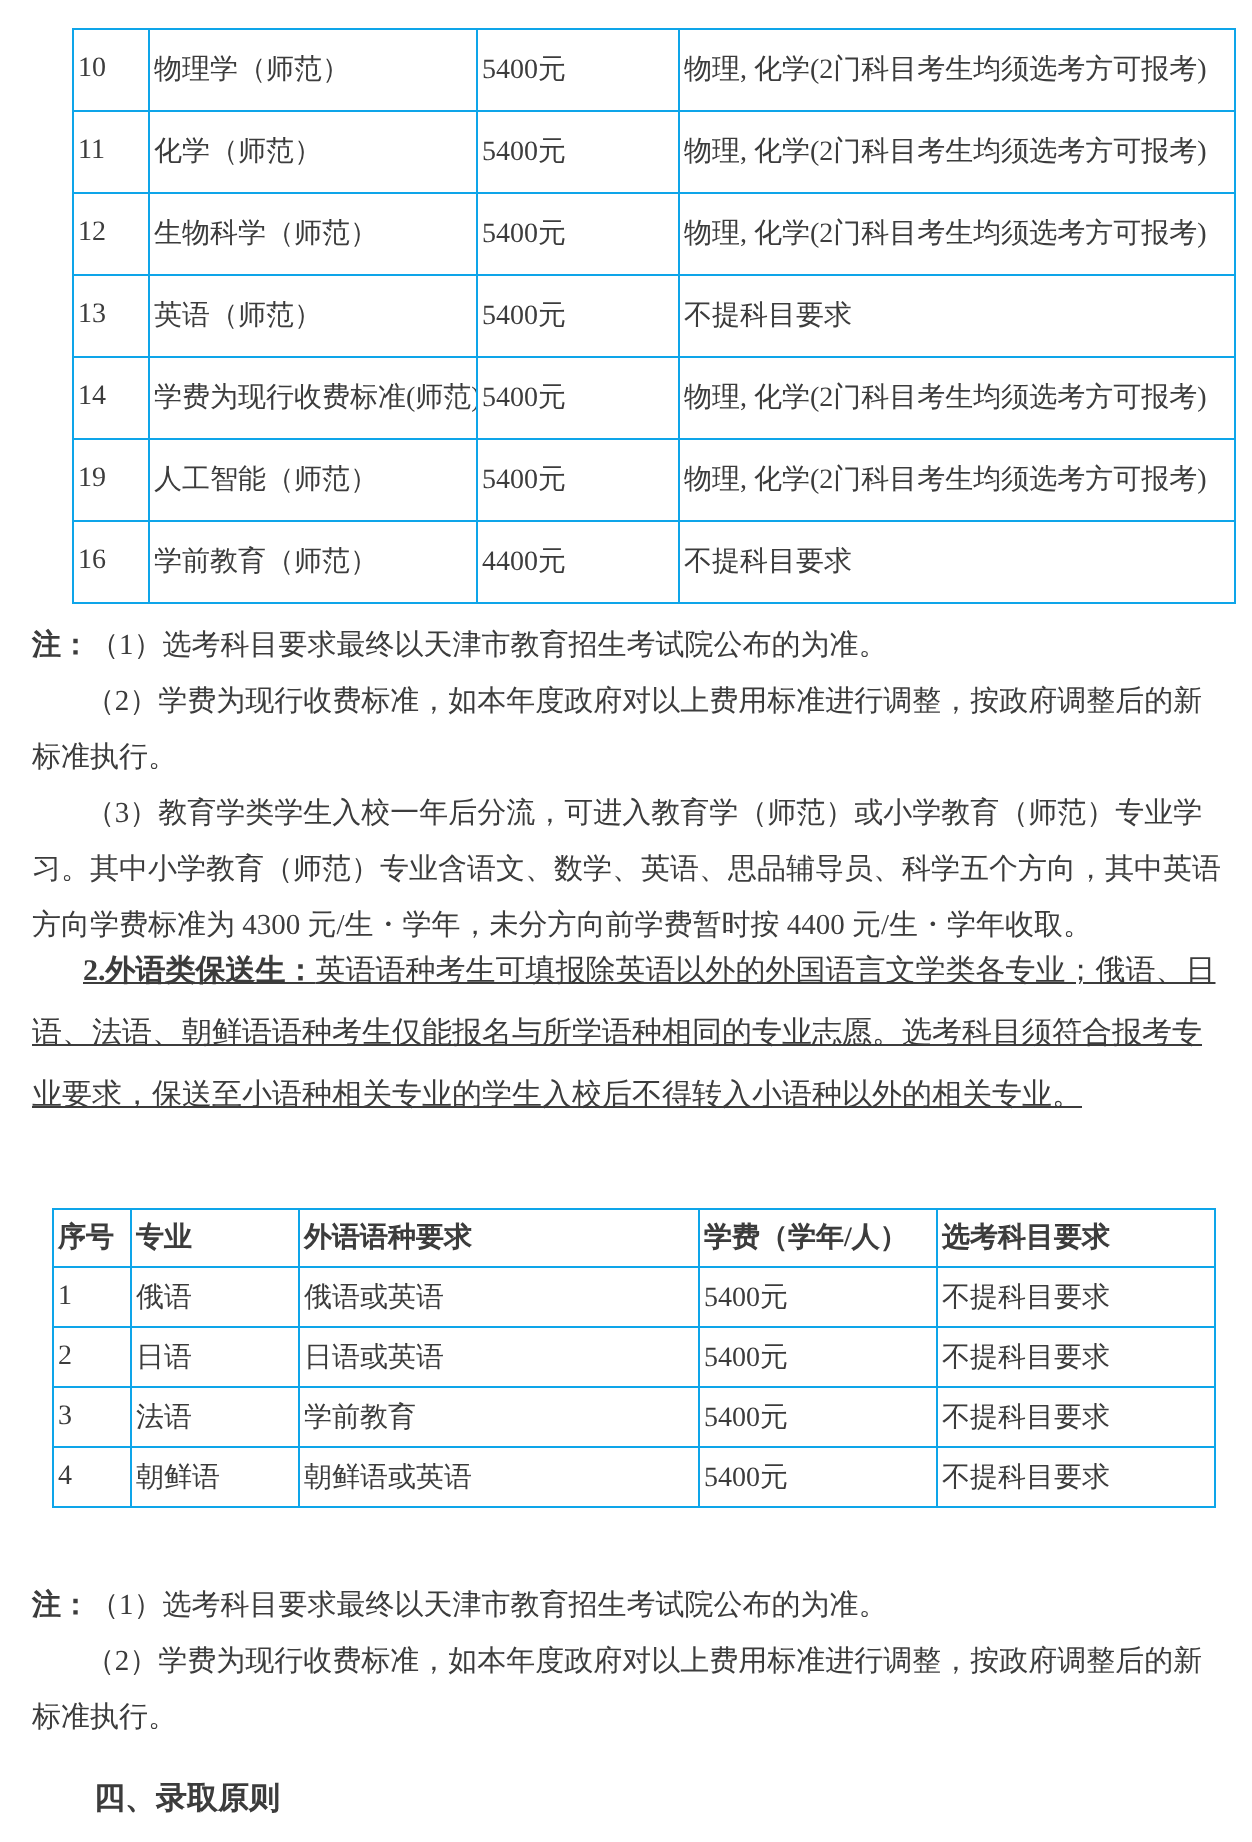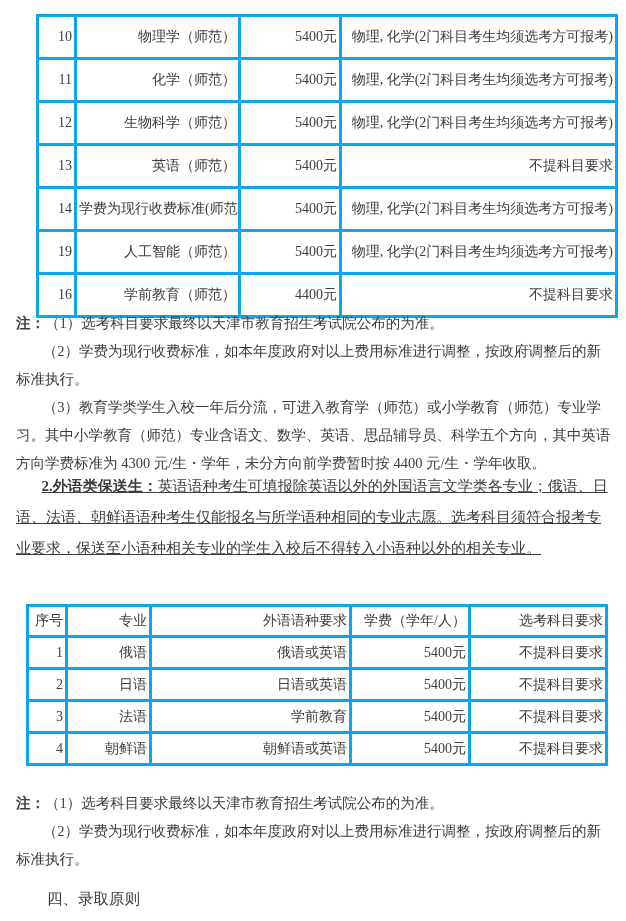--- a/index.html
+++ b/index.html
@@ -6,22 +6,22 @@
   body {
     width:626px; height:921px;
     background:#ffffff;
     position:relative;
     overflow:hidden;
     font-family:"Liberation Serif","DejaVu Serif",serif;
     color:#3c3c3c;
   }
   table { border-collapse:collapse; table-layout:fixed; }
   td,th {
-    border:3px solid #0ea5e9;
-    text-align:right; vertical-align:middle;
+    border:1px solid #0ea5e9;
+    text-align:left; vertical-align:middle;
     font-size:14px; font-weight:normal;
     padding:0 2px;
     overflow:hidden; white-space:nowrap;
   }
   .bold { font-weight:bold; }
 
   #table1 { position:absolute; left:36px; top:14px; width:582px; }
   #table1 td { height:40px; }
 
   #notes1 {
@@ -31,32 +31,32 @@
   #notes1 p { margin:0; }
   .note-indent { text-indent:1.85em; }
 
   #para2 {
     position:absolute; left:16px; top:471px; width:596px;
     font-size:15px; line-height:31px;text-decoration:underline;
   }
   #para2 p { margin:0; text-indent:1.7em; }
 
   #table2 { position:absolute; left:26px; top:604px; width:582px; }
-  #table2 th { height:28px; font-weight:normal;margin-top:25px; }
+  #table2 th { height:28px; font-weight:bold;margin-top:25px; }
   #table2 td { height:29px; }
 
   #notes2 {
     position:absolute; left:16px; top:789px; width:596px;
     font-size:14.5px; line-height:28px;
   }
   #notes2 p { margin:0; }
 
   #heading4 {
     position:absolute; left:47px; top:889px;
-    font-size:15.5px; font-weight:normal;
+    font-size:15.5px; font-weight:bold;
   }
 </style>
 </head>
 <body>
 
 <table id="table1">
   <colgroup>
       <col style="width:38px">
       <col style="width:164px">
       <col style="width:101px">

